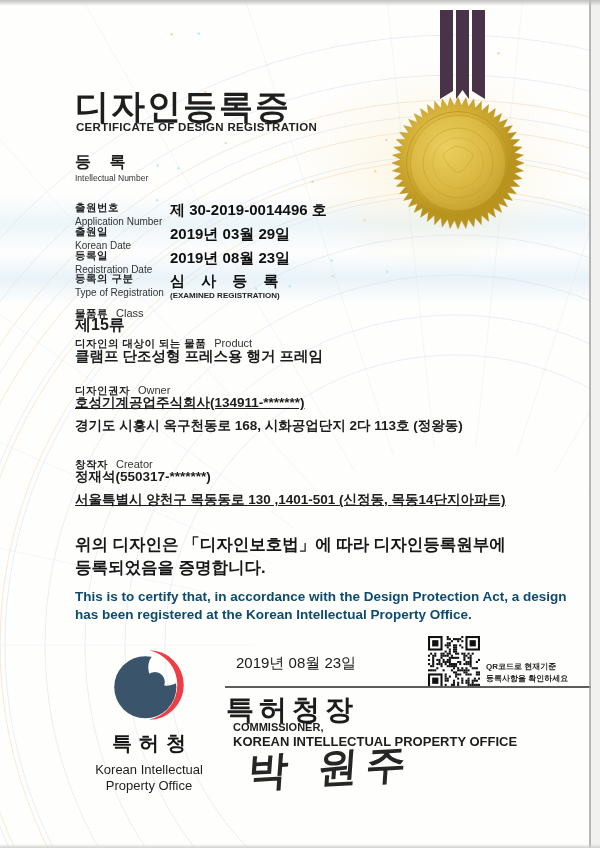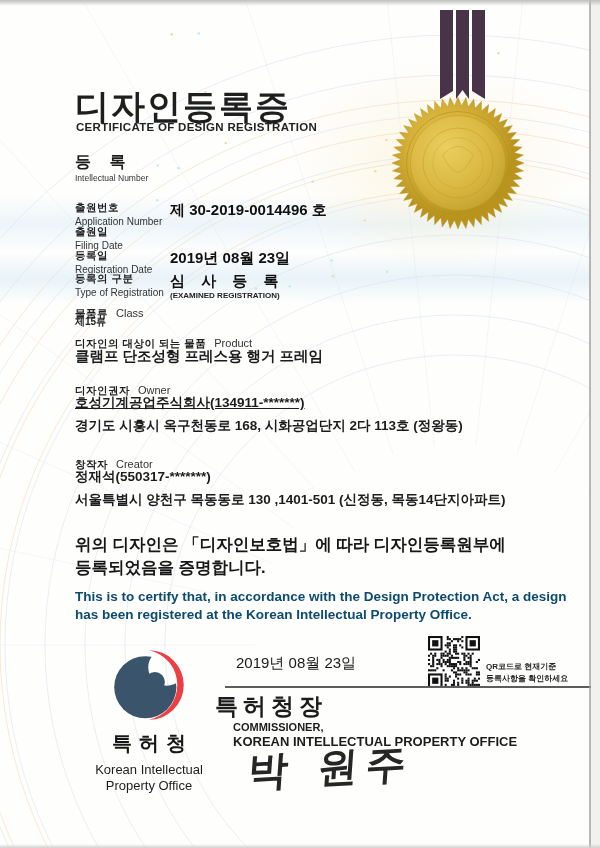--- a/index.html
+++ b/index.html
@@ -49,43 +49,43 @@
   .reg-label-ko { top:152px; left:75px; font-size:16px; font-weight:bold; letter-spacing:7px; }
   .reg-label-en { top:173px; left:75px; font-size:8.5px; color:#333; }
   .reg-value    { top:152px; left:170px; font-size:15.5px; font-weight:bold; }
 
   .f-label { left:75px; }
   .f-value { left:170px; }
   .row1 { top:201px; } .row2 { top:225px; } .row3 { top:249px; } .row4 { top:272px; }
   .sp-wide { letter-spacing:6px; }
 
   .class-label   { top:303px; left:75px; }
-  .class-value   { top:315px; left:75px; font-size:10px; font-weight:bold; }
+  .class-value   { top:315px; left:75px; font-size:16px; font-weight:bold; }
   .product-label { top:333px; left:75px; }
   .product-value { top:347px; left:75px; font-size:14.5px; font-weight:bold; }
   .inline-en { font-size:11px; font-weight:normal; color:#333; margin-left:8px; }
 
   .owner-label   { top:380px; left:75px; }
   .owner-name    { top:394px; left:75px; font-size:13.5px; font-weight:bold;text-decoration:underline; }
   .owner-addr    { top:417px; left:75px; font-size:13.5px; font-weight:bold; }
   .creator-label { top:454px; left:75px; }
   .creator-name  { top:468px; left:75px; font-size:13.5px; font-weight:bold; }
-  .creator-addr  { top:491px; left:75px; font-size:13.5px; font-weight:bold; }
+  .creator-addr  { top:491px; left:75px; font-size:13.5px; font-weight:bold;text-decoration:underline; }
 
   .stmt-ko { top:533px; left:75px; width:492px; font-size:16.5px; font-weight:bold;
              line-height:1.42; color:#161616; word-break:keep-all; }
   .stmt-en { top:588px; left:75px; width:495px; font-size:13.5px; font-weight:bold;
              line-height:1.35; color:#0c4a6e; }
 
   
   .issue-date { top:654px; left:236px; font-size:15px; color:#1a1a1a; }
   .qr { top:636px; left:428px; width:52px; height:52px; }
   .qr-caption { top:661px; left:486px; font-size:8px; font-weight:bold; color:#222; line-height:1.55; }
   .sep { top:686px; left:225px; width:367px; height:2px; background:#5d5d5d; }
-  .comm-ko  { top:691px; left:215px; font-size:23px; font-weight:bold; letter-spacing:5px; }
+  .comm-ko  { top:691px; left:226px; font-size:28px; font-weight:bold; letter-spacing:5px; }
   .comm-en1 { top:721px; left:233px; font-size:11px; font-weight:bold; }
   .comm-en2 { top:734px; left:233px; font-size:13px; font-weight:bold; }
   .signature { top:740px; left:248px; font-size:40px; font-weight:bold; color:#262626;
                font-family:"DejaVu Serif","Liberation Serif",serif;
                transform:rotate(-3deg) skewX(-7deg); letter-spacing:8px; }
 
   
   .logo-block { top:646px; left:57px; width:120px; text-align:center;margin-left:32px; }
   .logo-symbol { width:74px; height:78px; display:block; margin:0 auto; }
   .logo-ko { font-size:20px; font-weight:bold; letter-spacing:7px; margin-top:6px; color:#161616; text-indent:7px; }
@@ -186,22 +186,23 @@
   <div class="abs reg-label-en">Intellectual Number</div>
 
   <div class="abs f-label row1">
     <div class="label-ko">출원번호</div>
     <div class="label-en">Application Number</div>
   </div>
   <div class="abs f-value row1 value">제 30-2019-0014496 호</div>
 
   <div class="abs f-label row2">
     <div class="label-ko">출원일</div>
-    <div class="label-en">Filing Date</div>
-  </div>
+    <div class="label-en">Korean Date</div>
+  </div>
+  <div class="abs f-value row2 value">2019년 03월 29일</div>
 
   <div class="abs f-label row3">
     <div class="label-ko">등록일</div>
     <div class="label-en">Registration Date</div>
   </div>
   <div class="abs f-value row3 value">2019년 08월 23일</div>
 
   <div class="abs f-label row4">
     <div class="label-ko">등록의 구분</div>
     <div class="label-en">Type of Registration</div>

